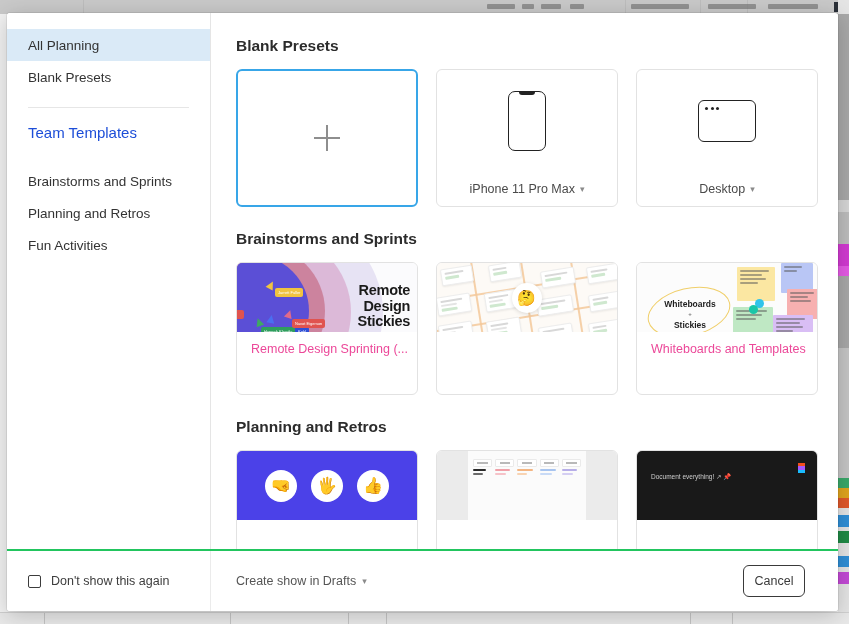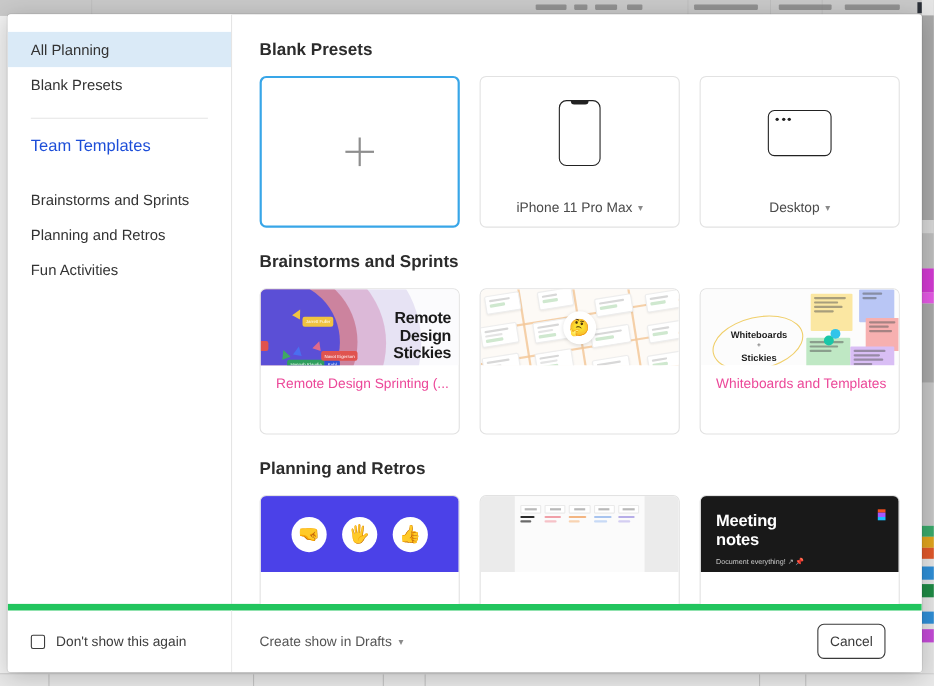--- a/index.html
+++ b/index.html
@@ -181,21 +181,21 @@
 
   
   .mn { background: #191919; padding: 14px 0 0 14px; position: relative; }
   .mn .mtitle { font-size: 15px; font-weight: bold; color: #fff; line-height: 17px; letter-spacing: -.2px; }
   .mn .msub { font-size: 6.5px; color: #cdcdcd; margin-top: 8px; }
   .mn .figma { position: absolute; right: 12px; top: 12px; width: 7px; }
   .mn .figma span { display: block; height: 3.4px; }
 
   
   .footer {
-    height: 62px; flex: 0 0 62px; border-top: 6px solid #22c55e;
+    height: 62px; flex: 0 0 62px; border-top: 2px solid #22c55e;
     display: flex; align-items: flex-end; background: #fff;
   }
   .footer-left {
     width: 204px; flex: 0 0 204px; height: 100%; display: flex; align-items: center;
     padding-left: 21px; border-right: 1px solid #ebebeb; gap: 10px;
   }
   .cbox { width: 13px; height: 13px; border: 1.4px solid #3c3c3c; border-radius: 2px; background: #fff; cursor: pointer; }
   .cbox-label { font-size: 12.5px; color: #3d3d3d; }
   .footer-right { flex: 1; display: flex; align-items: center; padding: 0 22px 0 25px; height: 100%; }
   .drafts { font-size: 12.5px; color: #555; display: flex; align-items: center; gap: 6px; cursor: pointer; }
@@ -543,24 +543,20 @@
                         </div>
                       </div>
                   </div>
                 </div>
               </div>
               <div class="tpl-label"></div>
             </div>
 
             <div class="card tpl-card tall">
               <div class="thumb mn">
-                <div class="mtitle">
-                  <div>Meeting</div>
-                  <div>notes</div>
-                </div>
                 <div class="msub">Document everything! ↗ 📌</div>
                 <div class="figma">
                   <span style="background:#f24e1e;"></span>
                   <span style="background:#a259ff;"></span>
                   <span style="background:#1abcfe;"></span>
                 </div>
               </div>
               <div class="tpl-label"></div>
             </div>
 

